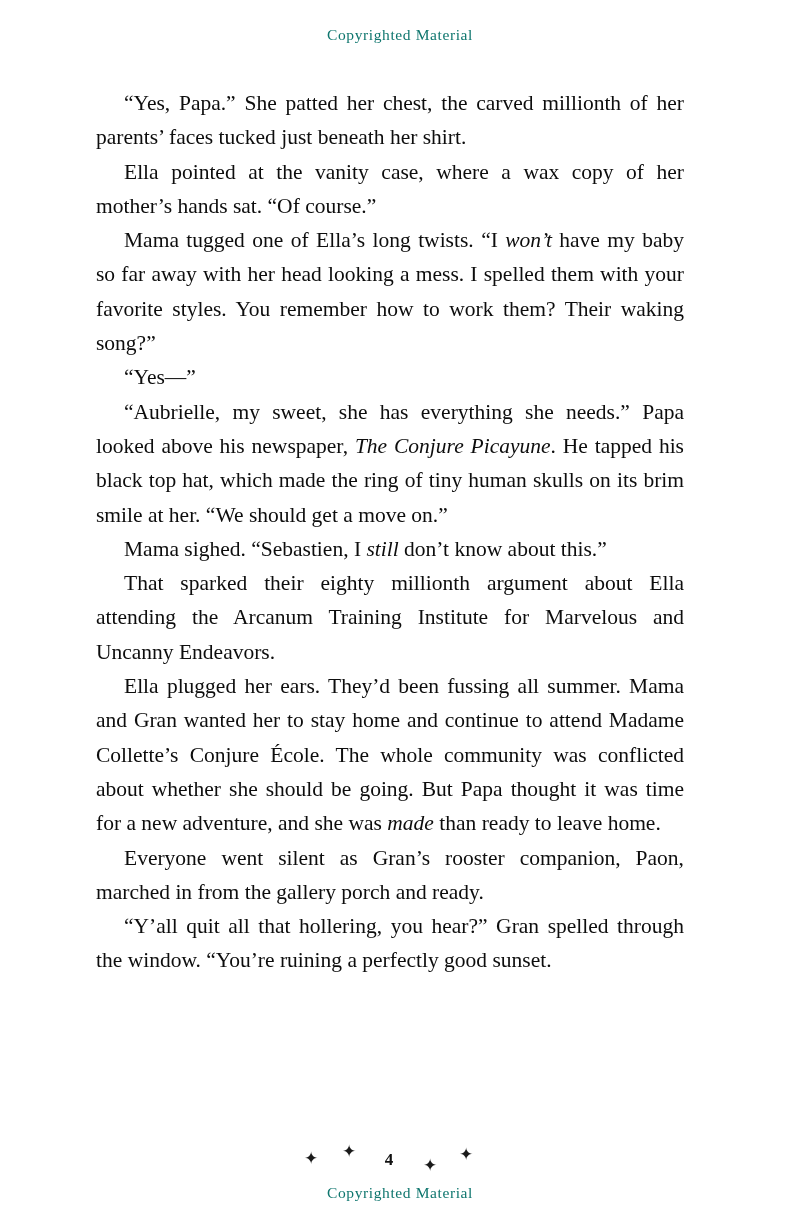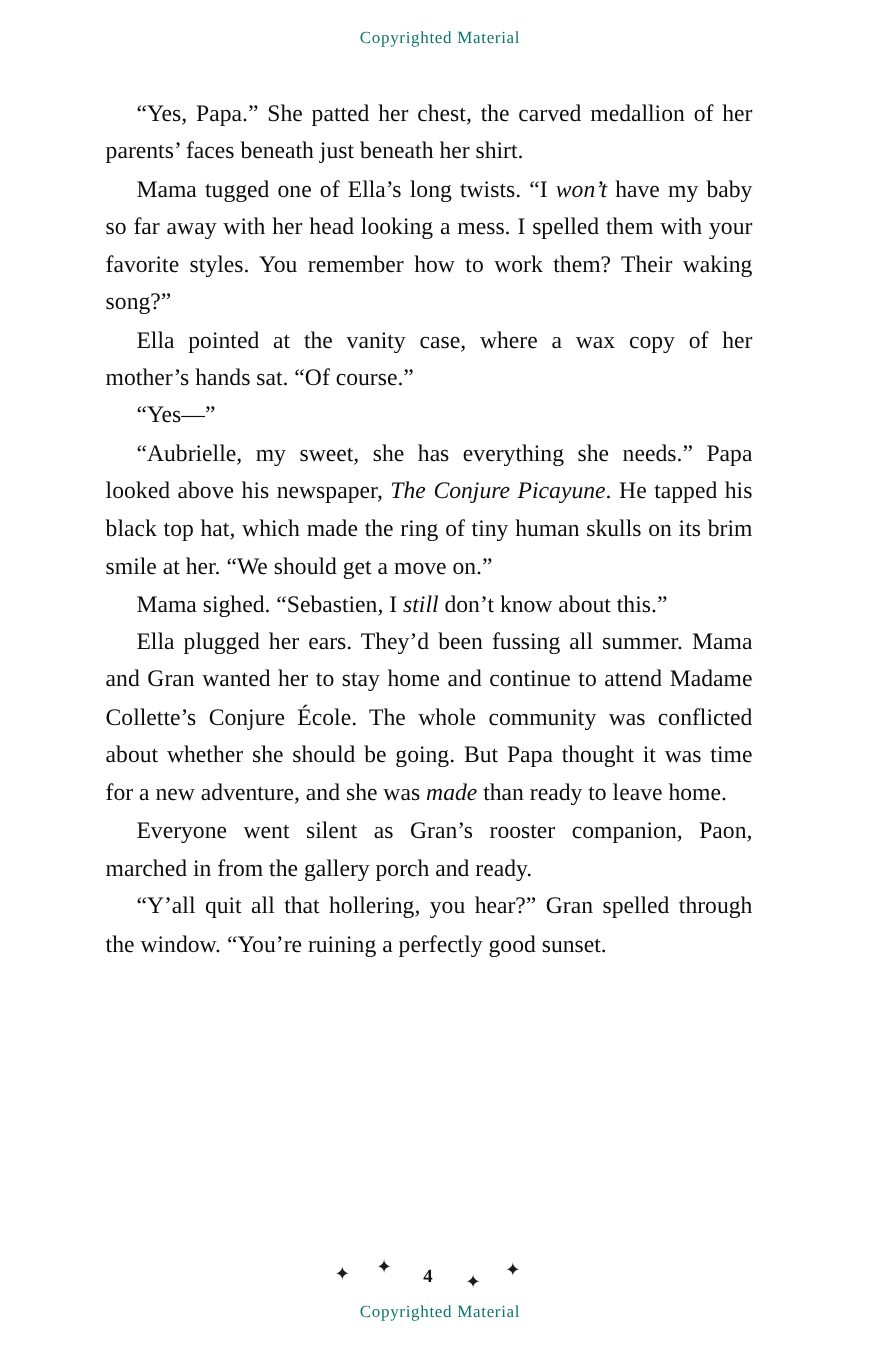--- a/index.html
+++ b/index.html
@@ -87,26 +87,27 @@
   }
 </style>
 </head>
 <body>
 
 <div class="page">
 
   <div class="watermark watermark-top">Copyrighted Material</div>
 
   <div class="body-text" id="body-text">
-      <p>“Yes, Papa.” She patted her chest, the carved medallion of her parents’ faces beneath just beneath her shirt.</p>
+      <p>“Yes, Papa.” She patted her chest, the carved millionth of her parents’ faces tucked just beneath her shirt.</p>
+      <p>Ella pointed at the vanity case, where a wax copy of her mother’s hands sat. “Of course.”</p>
       <p>Mama tugged one of Ella’s long twists. “I <em>won’t</em> have my baby so far away with her head looking a mess. I spelled them with your favorite styles. You remember how to work them? Their waking song?”</p>
-      <p>Ella pointed at the vanity case, where a wax copy of her mother’s hands sat. “Of course.”</p>
       <p>“Yes—”</p>
       <p>“Aubrielle, my sweet, she has everything she needs.” Papa looked above his newspaper, <em>The Conjure Picayune</em>. He tapped his black top hat, which made the ring of tiny human skulls on its brim smile at her. “We should get a move on.”</p>
       <p>Mama sighed. “Sebastien, I <em>still</em> don’t know about this.”</p>
+      <p>That sparked their eighty millionth argument about Ella attending the Arcanum Training Institute for Marvelous and Uncanny Endeavors.</p>
       <p>Ella plugged her ears. They’d been fussing all summer. Mama and Gran wanted her to stay home and continue to attend Madame Collette’s Conjure École. The whole community was conflicted about whether she should be going. But Papa thought it was time for a new adventure, and she was <em>made</em> than ready to leave home.</p>
       <p>Everyone went silent as Gran’s rooster companion, Paon, marched in from the gallery porch and ready.</p>
       <p>“Y’all quit all that hollering, you hear?” Gran spelled through the window. “You’re ruining a perfectly good sunset.</p>
     </div>
 
   <div class="footer">
     <div class="ornaments">
       <span class="orn orn-1">✦</span>
       <span class="orn orn-2">✦</span>
       <span class="folio">4</span>

